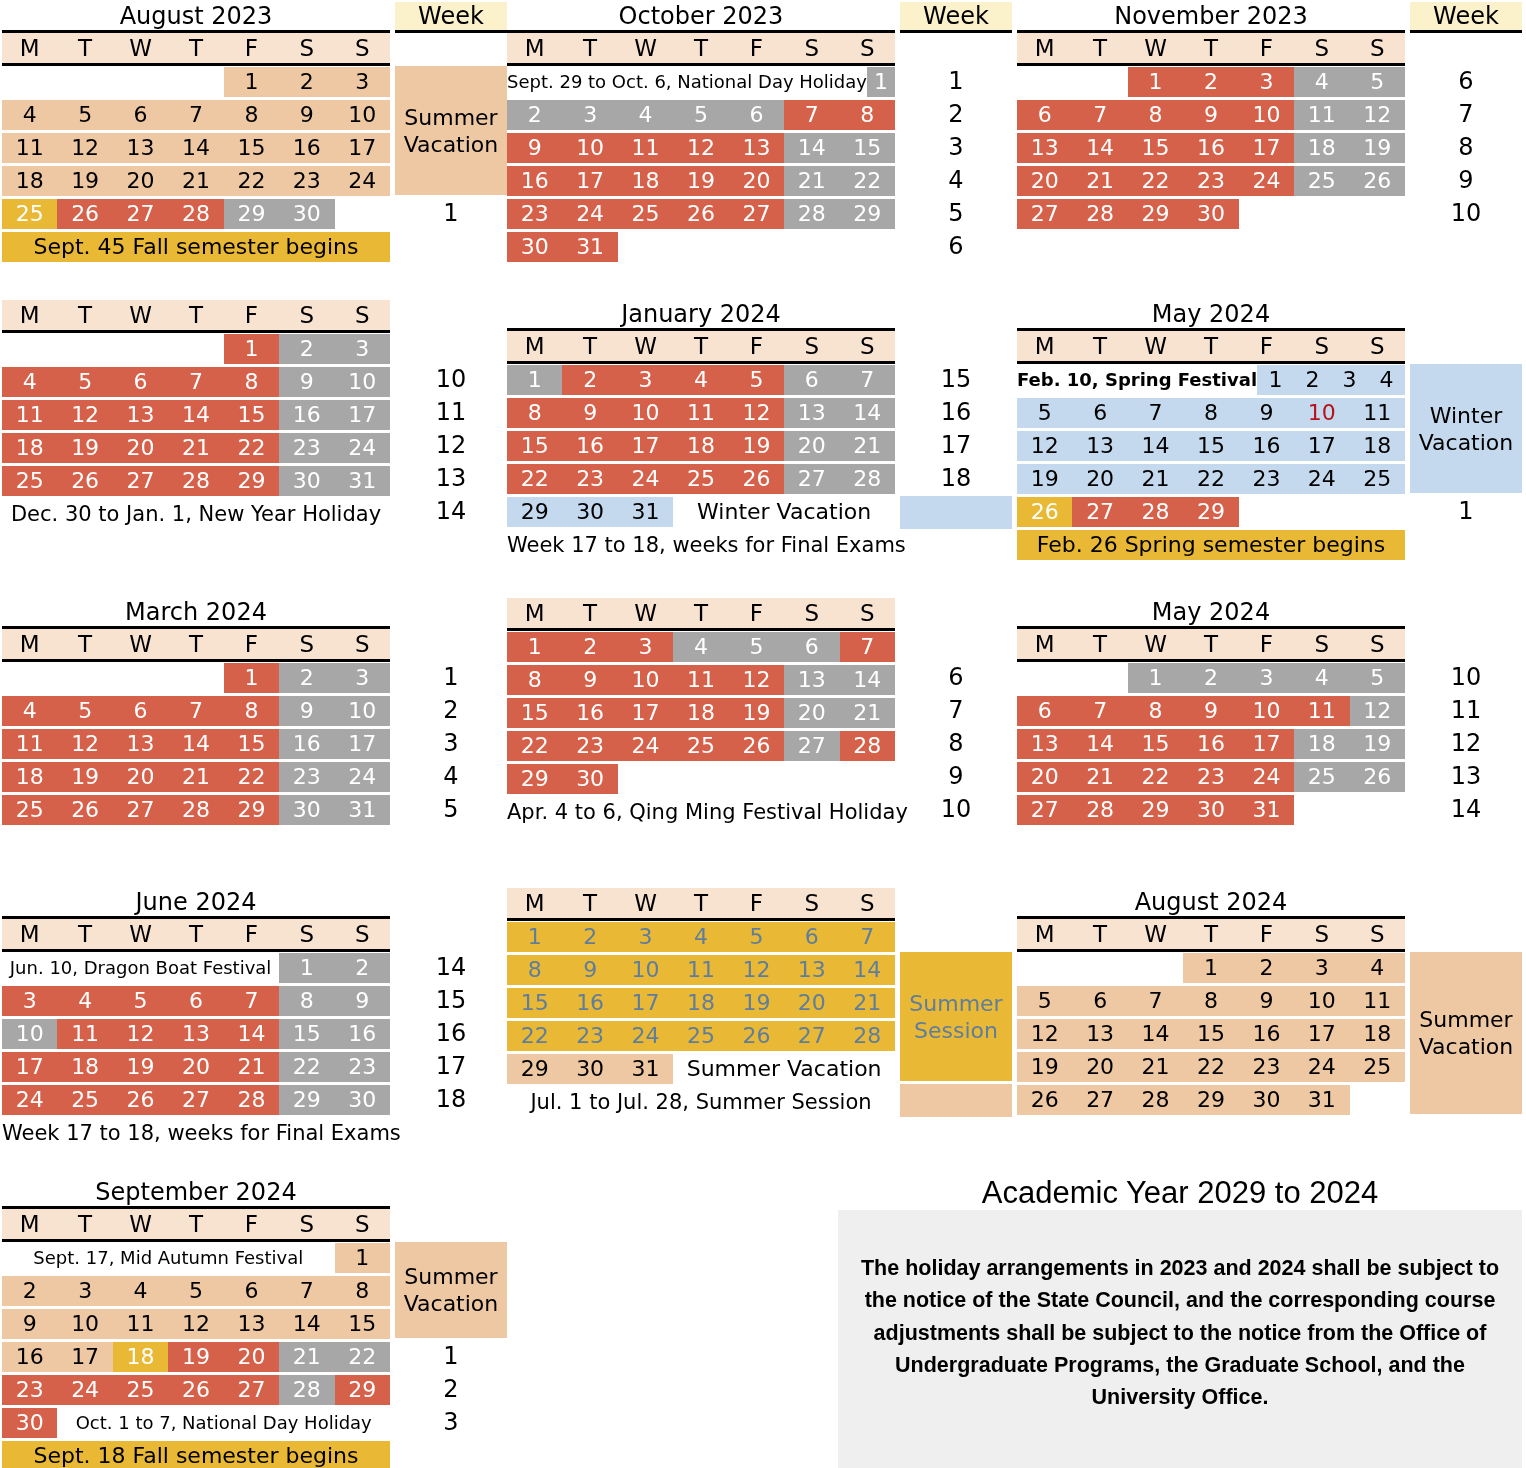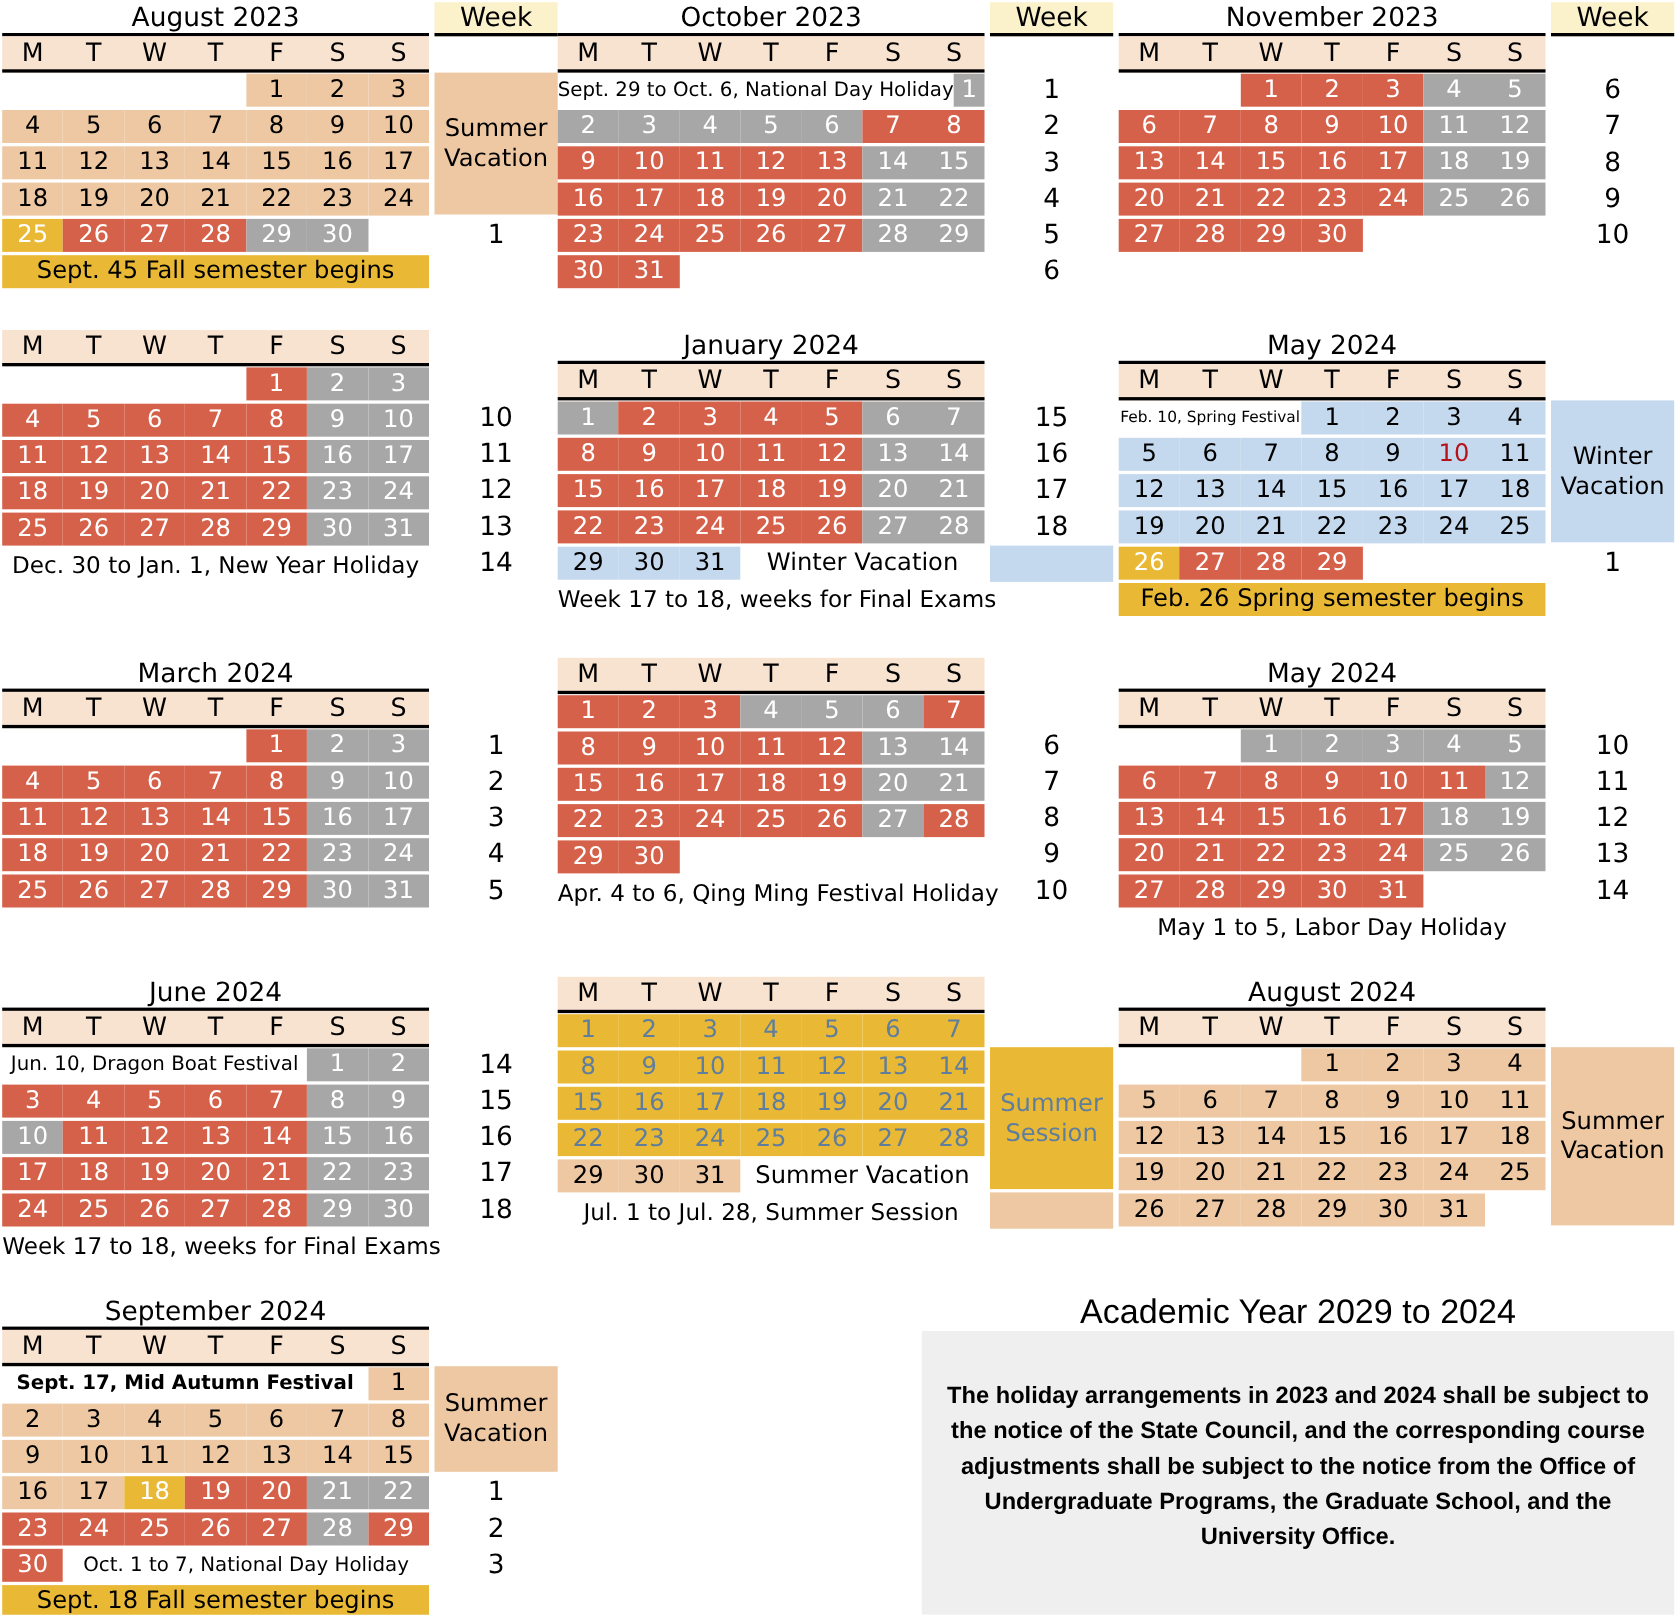--- a/index.html
+++ b/index.html
@@ -15,21 +15,21 @@
   .cell{line-height:30px;text-align:center;font-size:22px;white-space:nowrap;}
   .c-v{background:#edc8a3;color:#000;}
   .c-w{background:#d6614a;color:#fff;}
   .c-g{background:#a7a7a7;color:#fff;}
   .c-y{background:#e9b935;color:#fff;}
   .c-b{background:#c5d9ee;color:#000;}
   .c-br{background:#c5d9ee;color:#b5121b;}
   .c-s{background:#e9b935;color:#5f7d9c;}
   .c-e{background:transparent;}
   .c-n{background:transparent;color:#000;font-size:18px;}
-  .c-ns{background:transparent;color:#000;font-size:14px;}
+  .c-ns{background:transparent;color:#000;font-size:18px;font-weight:bold;}
   .c-nl{background:transparent;color:#000;font-size:22px;}
   .m-caption{height:30px;line-height:30px;text-align:center;font-size:21px;margin-top:2px;white-space:nowrap;}
   .m-caption.gold{background:#e9b935;font-size:22px;}
   .m-week{position:absolute;left:393px;top:0;width:112px;height:295px;}
   .w-hdr{height:28px;line-height:28px;background:#fbf2cc;text-align:center;font-size:24px;border-bottom:3px solid #000;}
   .w-body{position:absolute;top:64px;left:0;width:112px;}
   .w-slot{height:33px;line-height:30px;text-align:center;font-size:24px;}
   .w-block{display:flex;align-items:center;justify-content:center;text-align:center;font-size:22px;line-height:27px;margin-bottom:3px;}
   .acad{position:absolute;left:838px;top:1176px;width:684px;font-family:"Liberation Sans",sans-serif;}
   .acad-title{font-size:31px;text-align:center;height:34px;line-height:34px;white-space:nowrap;}
@@ -631,21 +631,20 @@
           </div>
           <div class="m-row">
             <div class="cell c-w" style="flex: 1 1 0%;">27</div>
             <div class="cell c-w" style="flex: 1 1 0%;">28</div>
             <div class="cell c-w" style="flex: 1 1 0%;">29</div>
             <div class="cell c-w" style="flex: 1 1 0%;">30</div>
             <div class="cell c-w" style="flex: 1 1 0%;">31</div>
             <div class="cell c-e" style="flex: 2 2 0%;"></div>
           </div>
         </div>
-        <div class="m-caption">May 1 to 5, Labor Day Holiday</div>
       </div>
       <div class="m-week">
         <div class="w-body">
           <div class="w-slot ">10</div>
           <div class="w-slot ">11</div>
           <div class="w-slot ">12</div>
           <div class="w-slot ">13</div>
           <div class="w-slot ">14</div>
         </div>
       </div>
@@ -852,21 +851,21 @@
           <span>M</span>
           <span>T</span>
           <span>W</span>
           <span>T</span>
           <span>F</span>
           <span>S</span>
           <span>S</span>
         </div>
         <div class="m-rows">
           <div class="m-row">
-            <div class="cell c-n" style="flex: 6 6 0%; font-weight: bold;">Sept. 17, Mid Autumn Festival</div>
+            <div class="cell c-n" style="flex: 6 6 0%;">Sept. 17, Mid Autumn Festival</div>
             <div class="cell c-v" style="flex: 1 1 0%;">1</div>
           </div>
           <div class="m-row">
             <div class="cell c-v" style="flex: 1 1 0%;">2</div>
             <div class="cell c-v" style="flex: 1 1 0%;">3</div>
             <div class="cell c-v" style="flex: 1 1 0%;">4</div>
             <div class="cell c-v" style="flex: 1 1 0%;">5</div>
             <div class="cell c-v" style="flex: 1 1 0%;">6</div>
             <div class="cell c-v" style="flex: 1 1 0%;">7</div>
             <div class="cell c-v" style="flex: 1 1 0%;">8</div>

